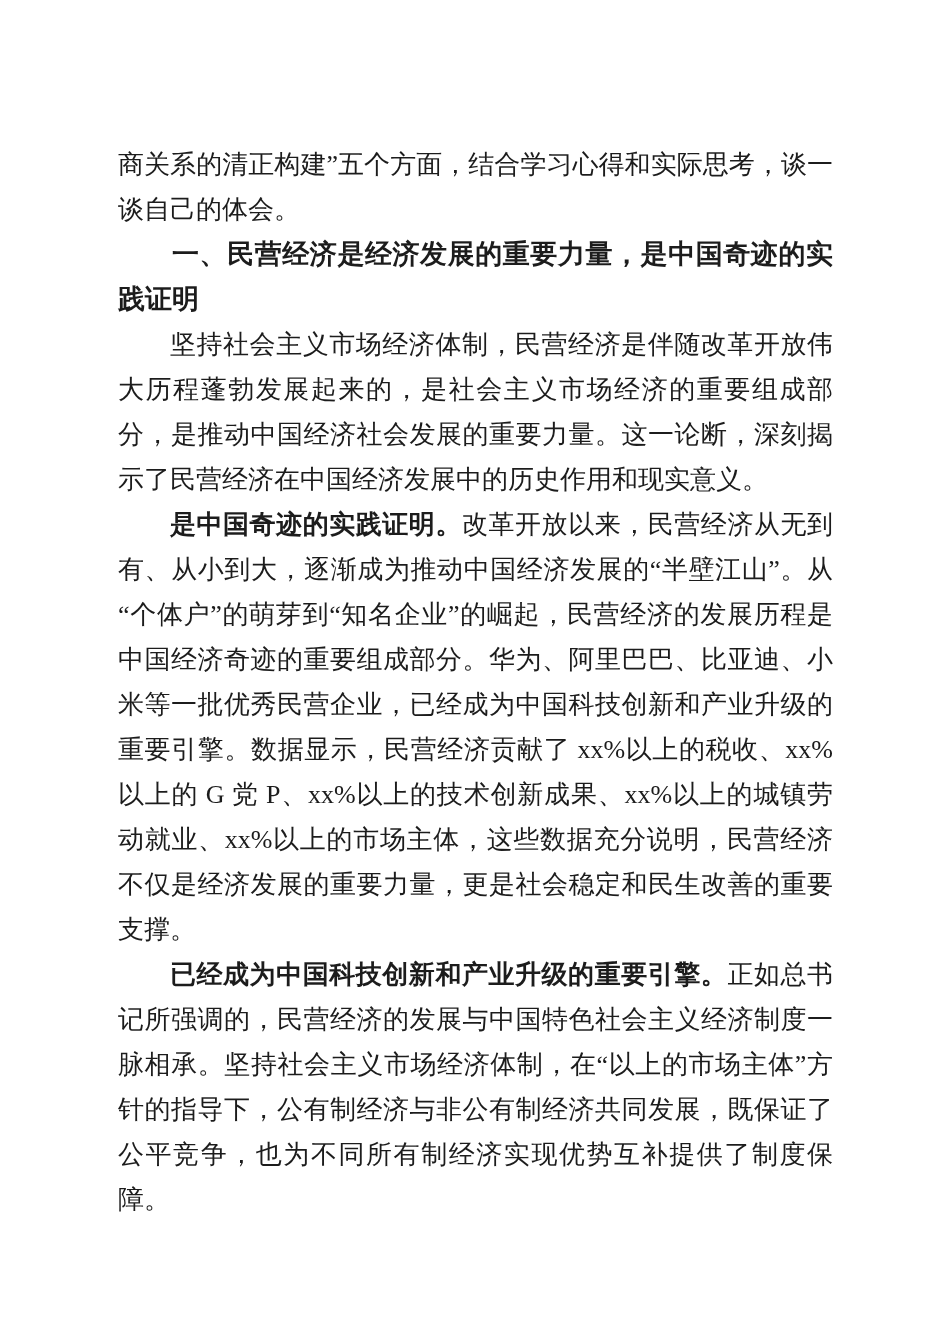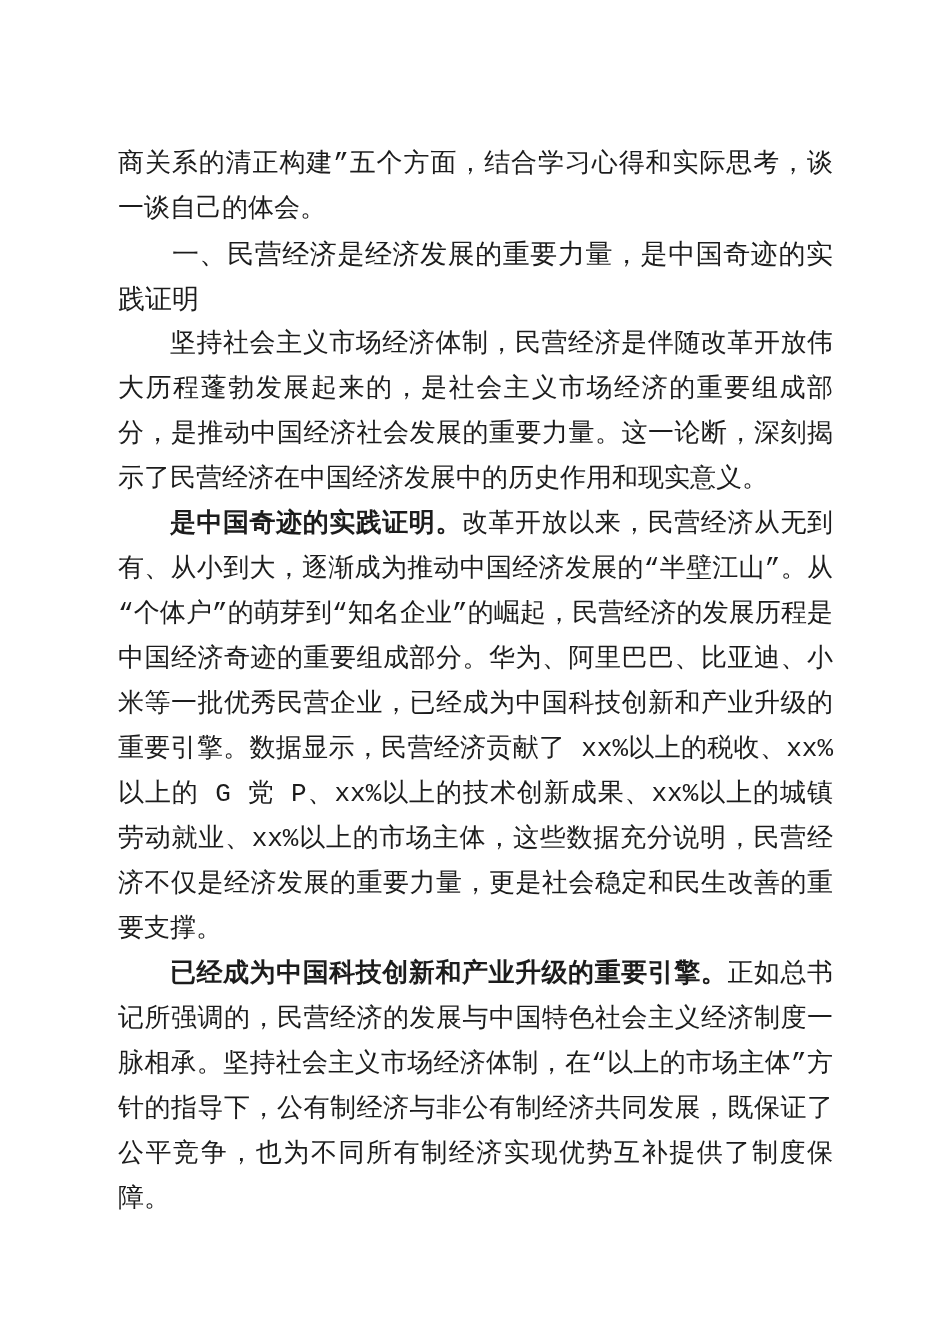--- a/index.html
+++ b/index.html
@@ -22,28 +22,27 @@
     font-size: 26px;
     line-height: 45px;
     color: #1c1c1c;
     text-align: justify;
     text-justify: inter-ideograph;
   }
   .para {
     margin: 0;
     padding: 0;
     text-indent: 2em;
-    font-family: Liberation Mono, monospace;
   }
   .para.continuation {
     text-indent: 0;
   }
   .heading {
     font-family: "Liberation Sans", "DejaVu Sans", sans-serif;
-    font-weight: 400;
+    font-weight: 700;
     font-size: 27px;
   }
   .lead {
     font-weight: 700;
   }
 </style>
 </head>
 <body>
 
 <div class="page">

